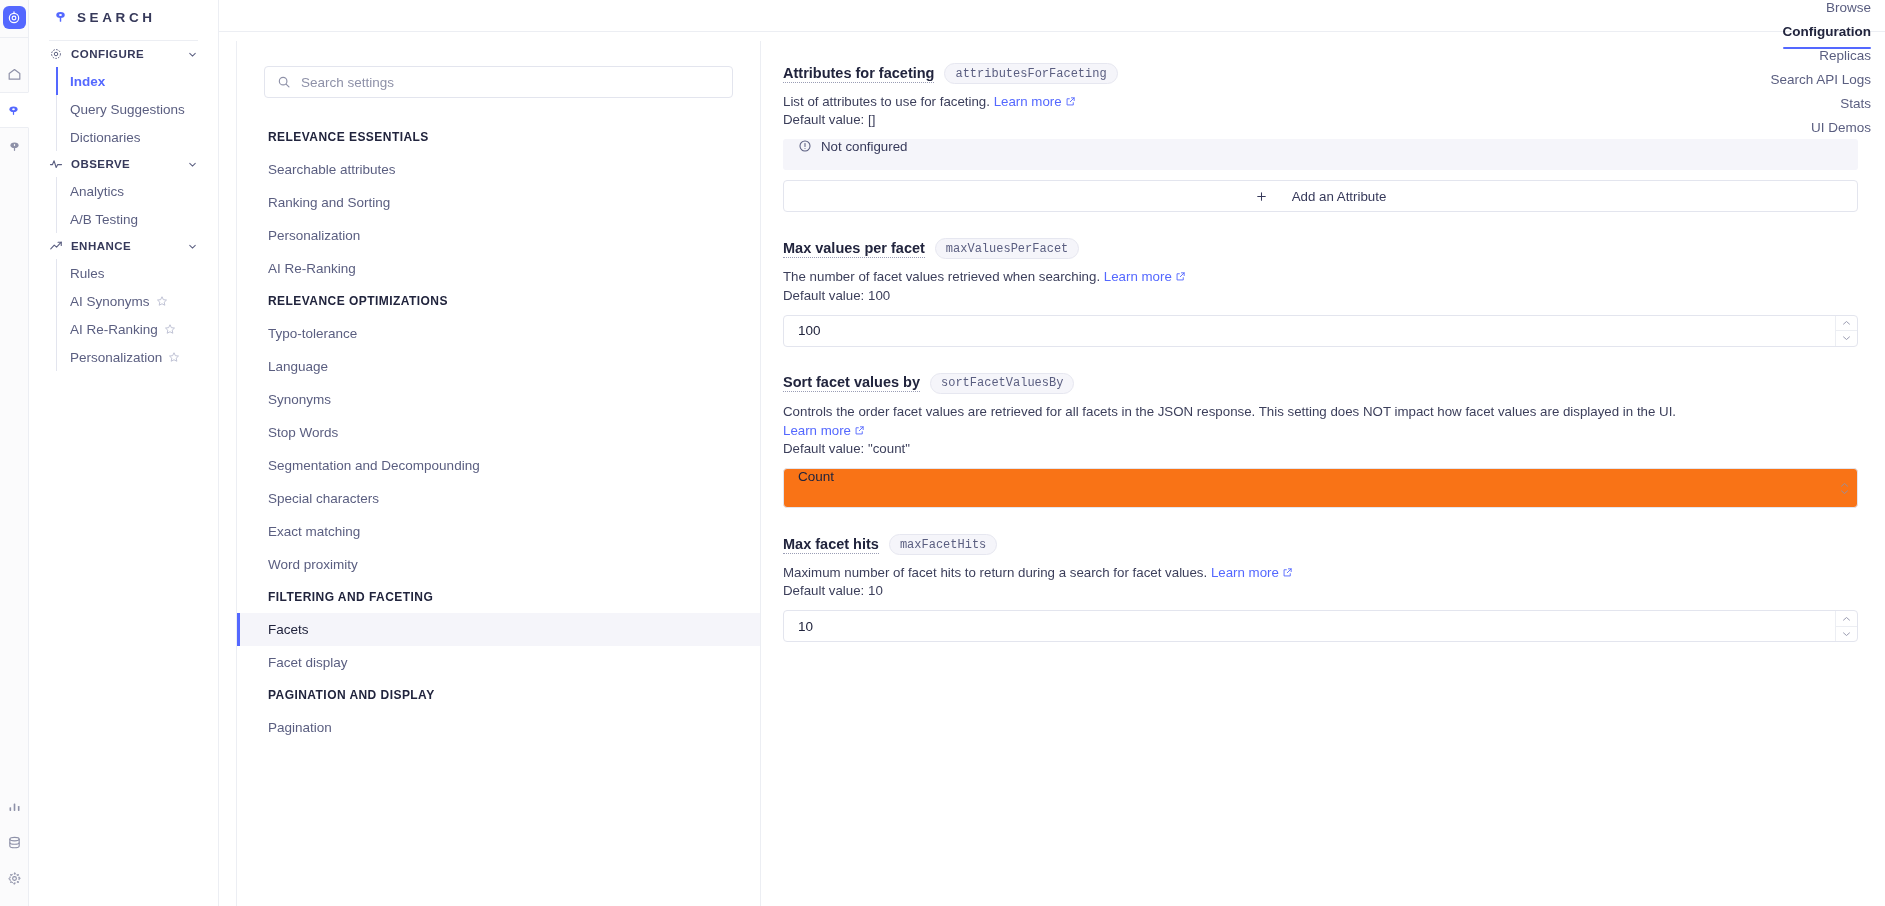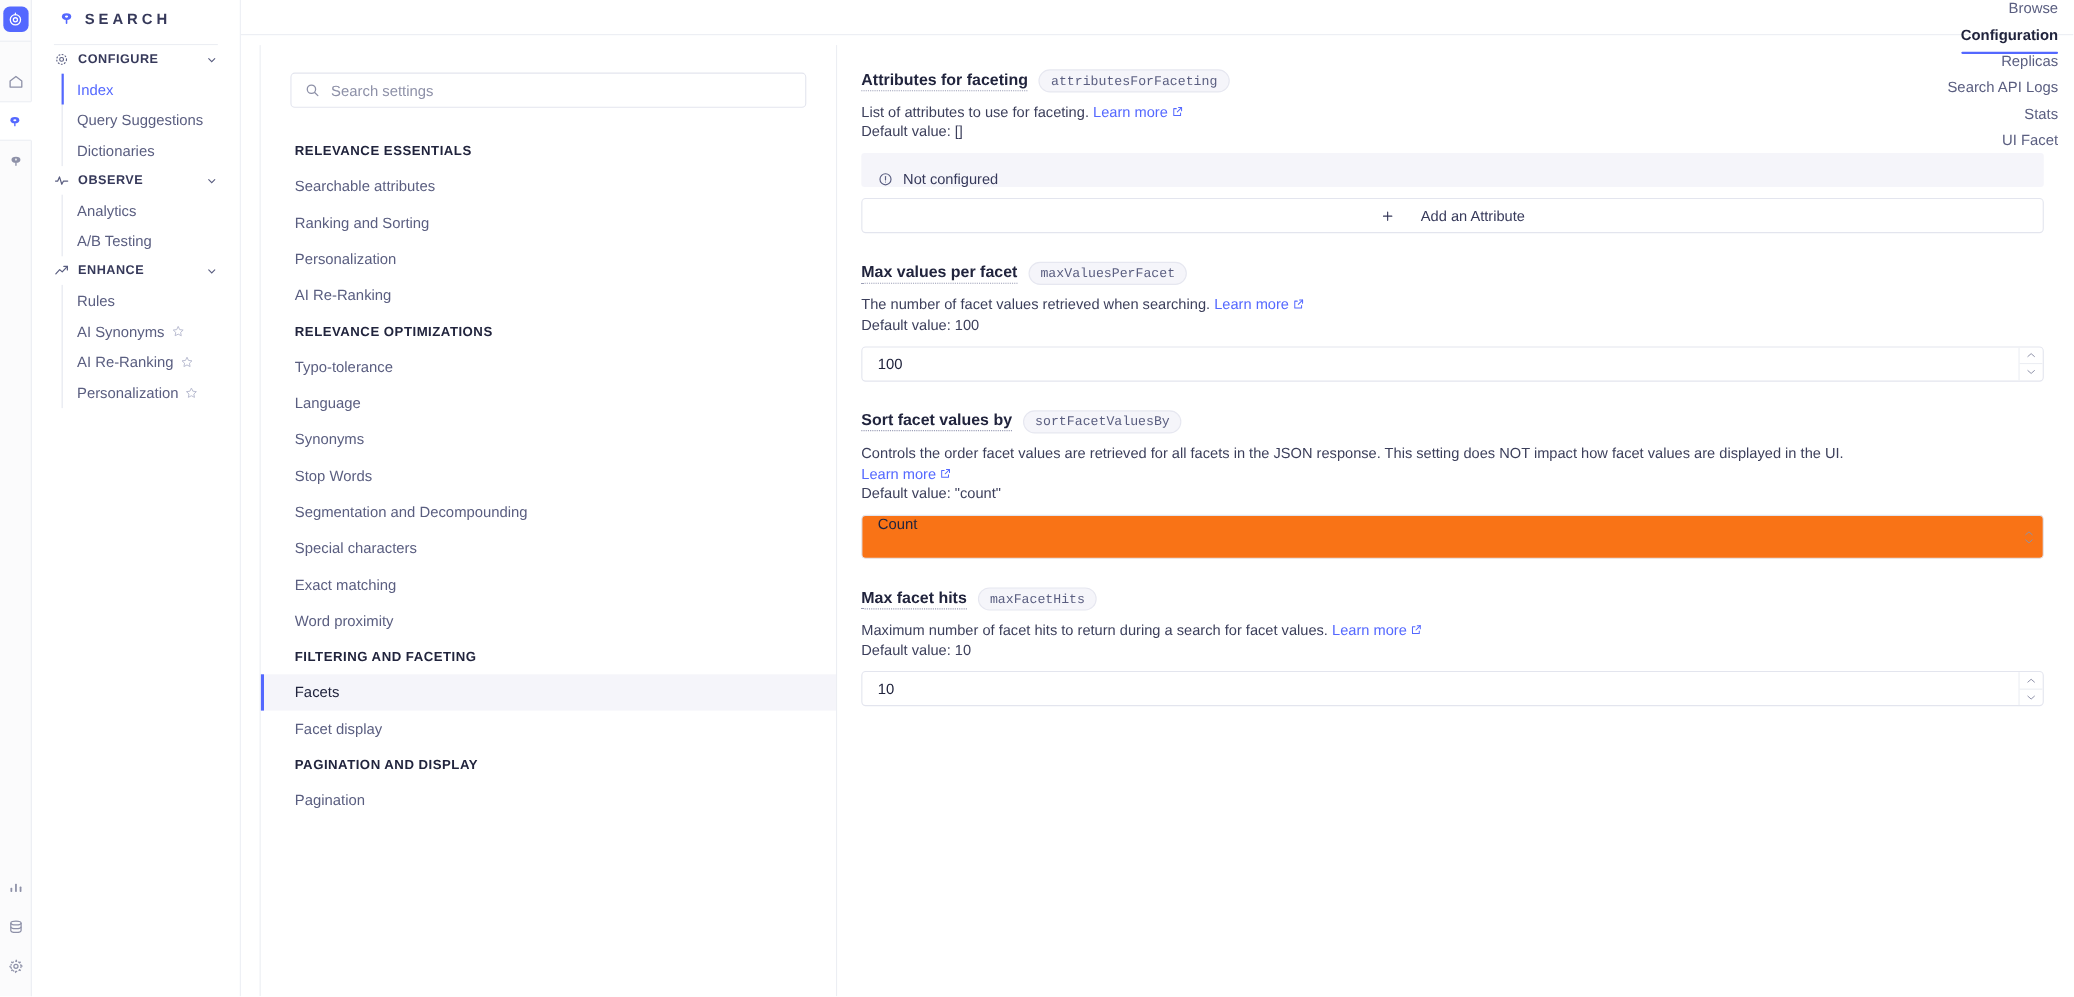--- a/index.html
+++ b/index.html
@@ -72,21 +72,21 @@
   .nav-children {
     margin-left: 27px; border-left: 1px solid #e3e5ee;
     padding-left: 0;
   }
   .nav-item {
     display: flex; align-items: center; gap: 6px;
     padding: 6.5px 0 6.5px 13px;
     font-size: 13.5px; color: #5a5e80; cursor: pointer;
     position: relative;
   }
-  .nav-item.active { color: #5468ff; font-weight: 400; }
+  .nav-item.active { color: #5468ff; font-weight: 700; }
   .nav-item.active::before {
     content: ""; position: absolute; left: -1px; top: 0; bottom: 0;
     width: 1.5px; background: #5468ff;
   }
   .star { color: #b9bcd0; display: inline-flex; }
 
   
   .main { flex: 1; height: 906px; display: flex; flex-direction: column; background: #fff; }
   .tabs {
     height: 32px; display: flex; align-items: flex-end;
@@ -163,21 +163,21 @@
   }
   .field-desc { font-size: 13.3px; color: #3c3f5b; line-height: 1.45; }
   .field-desc a, .learn {
     color: #5468ff; text-decoration: none; cursor: pointer;
     display: inline-flex; align-items: center; gap: 3px;
   }
   .field-default { font-size: 13.3px; color: #3c3f5b; margin-top: 1px; }
 
   .notice {
     margin-top: 12px; background: #f5f5fa; border-radius: 3px;
-    height: 31px; display: flex; align-items: flex-end; gap: 9px;
+    height: 31px; display: flex; align-items: flex-start; gap: 9px;
     padding: 0 15px; font-size: 13.3px; color: #36395a;
   }
   .add-btn {
     margin-top: 10px; height: 32px; border: 1px solid #e3e5ee;
     border-radius: 4px; display: flex; align-items: center;
     justify-content: center; gap: 24px;
     font-size: 13.3px; color: #36395a; cursor: pointer; background: #fff;
   }
 
   .num-input {
@@ -385,21 +385,21 @@
   </div>
 
   <div class="main">
 
     <div class="tabs">
       <div class="tab">Browse</div>
       <div class="tab active">Configuration</div>
       <div class="tab">Replicas</div>
       <div class="tab">Search API Logs</div>
       <div class="tab">Stats</div>
-      <div class="tab">UI Facet</div>
+      <div class="tab">UI Demos</div>
     </div>
 
     <div class="content">
 
       <div class="settings-col">
         <div class="search-wrap">
           <div class="search-box">
             <span>
               <svg width="14" height="14" viewBox="0 0 24 24" fill="none" stroke="#8e91a8" stroke-width="2" stroke-linecap="round">
                 <circle cx="10.5" cy="10.5" r="6.5"></circle>

